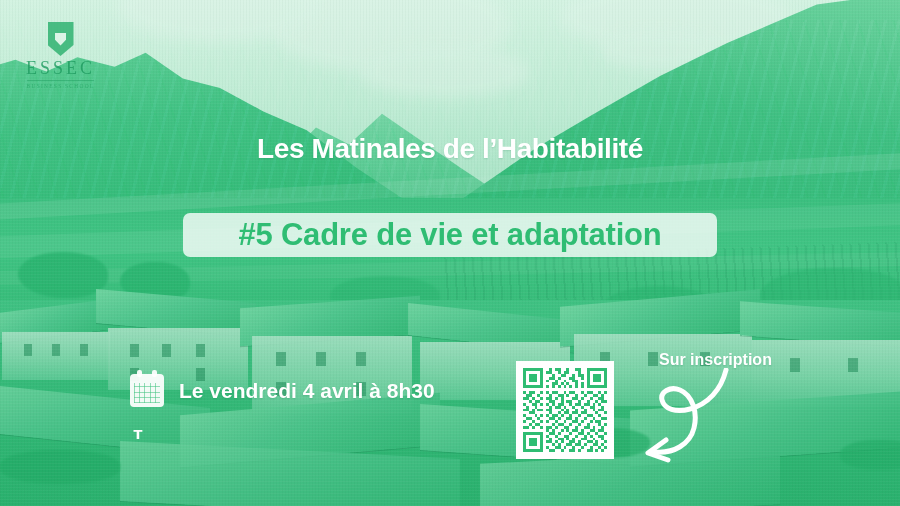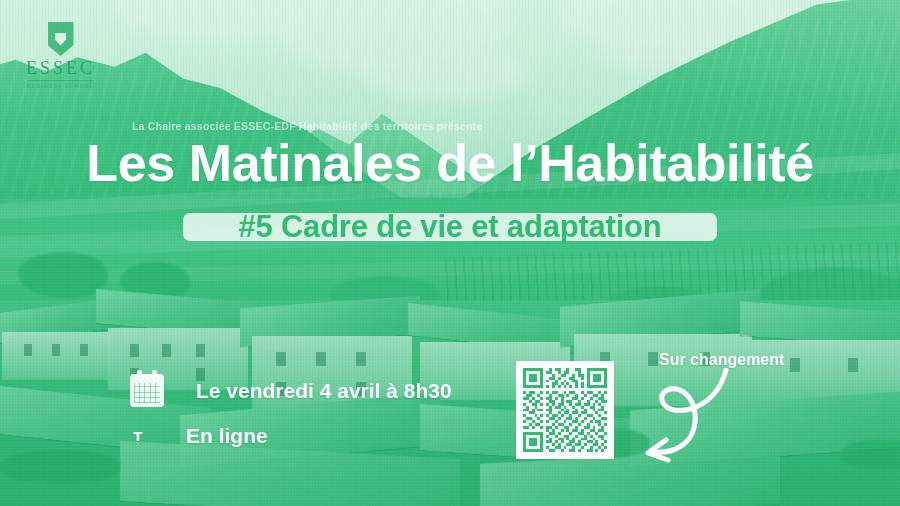--- a/index.html
+++ b/index.html
@@ -180,45 +180,45 @@
   
   .chair-line {
     position: absolute; left: 132px; top: 120px;
     font-size: 10.5px; font-weight: bold; color: rgba(255,255,255,.62);
     letter-spacing: .2px; white-space: nowrap;
   }
 
   
   .main-title {
     position: absolute; left: 50%; transform: translateX(-50%); top: 133px;
-    font-size: 52px; font-weight: bold; color: #ffffff;
+    font-size: 28px; font-weight: bold; color: #ffffff;
     letter-spacing: -.4px; white-space: nowrap;
     text-shadow: 0 1px 2px rgba(20,110,70,.18);
   }
 
   
   .hl {
     position: absolute;
     background: rgba(255,255,255,.78);
     border-radius: 7px;
     color: #2fbd73;
     font-size: 31px; font-weight: bold;
     display: flex; align-items: center; justify-content: center;
     white-space: nowrap;
     letter-spacing: -.2px;
   }
-  .hl1 { left: 183px; top: 213px; width: 534px; height: 28px; }
+  .hl1 { left: 183px; top: 213px; width: 534px; height: 44px; }
   .hl2 { left: 205px; top: 263px; width: 487px; height: 44px; }
 
   
   .info-row { position: absolute; display: flex; align-items: center; }
   .row-date { left: 130px; top: 374px; }
   .row-mode { left: 130px; top: 424px; }
   .info-text {
-    color: #ffffff; font-size: 21px; font-weight: bold; margin-left: 32px;
+    color: #ffffff; font-size: 21px; font-weight: bold; margin-left: 15px;
     white-space: nowrap; text-shadow: 0 1px 2px rgba(20,110,70,.2);
   }
   .row-mode .info-text { margin-left: 40px; }
 
   
   .cal {
     width: 34px; height: 33px; background: rgba(255,255,255,.93);
     border-radius: 4px; position: relative; box-sizing: border-box;
     padding: 9px 4px 4px 4px;
   }
@@ -345,36 +345,34 @@
 
       <div class="essec">
         <div class="essec-shield"></div>
         <div class="essec-name">ESSEC</div>
         <div class="essec-sub">BUSINESS SCHOOL</div>
       </div>
 
 
     </div>
 
-    <div class="chair-line">La Chaire associée ESSEC-EDF Habitabilité des territoires présente</div>
 
     <div class="main-title">Les Matinales de l’Habitabilité</div>
 
     <div class="hl hl1">#5 Cadre de vie et adaptation</div>
 
     <div class="info-row row-date">
       <div class="cal">
         <div class="cal-grid"></div>
       </div>
       <div class="info-text">Le vendredi 4 avril à 8h30</div>
     </div>
 
     <div class="info-row row-mode">
       <div class="t-icon">T</div>
-      <div class="info-text">En ligne</div>
     </div>
 
     <div class="qr-wrap">
       <svg class="qr" viewBox="0 0 29 29" shape-rendering="crispEdges">
         <rect width="29" height="29" fill="#ffffff"></rect>
         <g fill="#2fbd73">
 
           <rect x="0" y="0" width="7" height="1"></rect>
             <rect x="0" y="6" width="7" height="1"></rect>
           <rect x="0" y="0" width="1" height="7"></rect>
@@ -629,21 +627,21 @@
             <rect x="13" y="28" width="1" height="1"></rect>
           <rect x="16" y="28" width="2" height="1"></rect>
             <rect x="19" y="28" width="1" height="1"></rect>
           <rect x="22" y="28" width="2" height="1"></rect>
             <rect x="25" y="28" width="1" height="1"></rect>
           <rect x="27" y="28" width="1" height="1"></rect>
         </g>
       </svg>
     </div>
 
-    <div class="cta-text">Sur changement</div>
+    <div class="cta-text">Sur inscription</div>
 
     <svg class="cta-arrow" viewBox="0 0 140 96" fill="none">
       <path d="M106 2 C101 22, 88 36, 70 41 C56 45, 44 41, 42 32
                C40 24, 50 18, 60 22 C72 27, 78 44, 74 60
                C70 76, 54 86, 34 84" stroke="#ffffff" stroke-width="5" stroke-linecap="round" stroke-linejoin="round" fill="none"></path>
       <path d="M46 72 L28 85 L48 92" stroke="#ffffff" stroke-width="5" stroke-linecap="round" stroke-linejoin="round" fill="none"></path>
     </svg>
 
   </div>
 </div>

